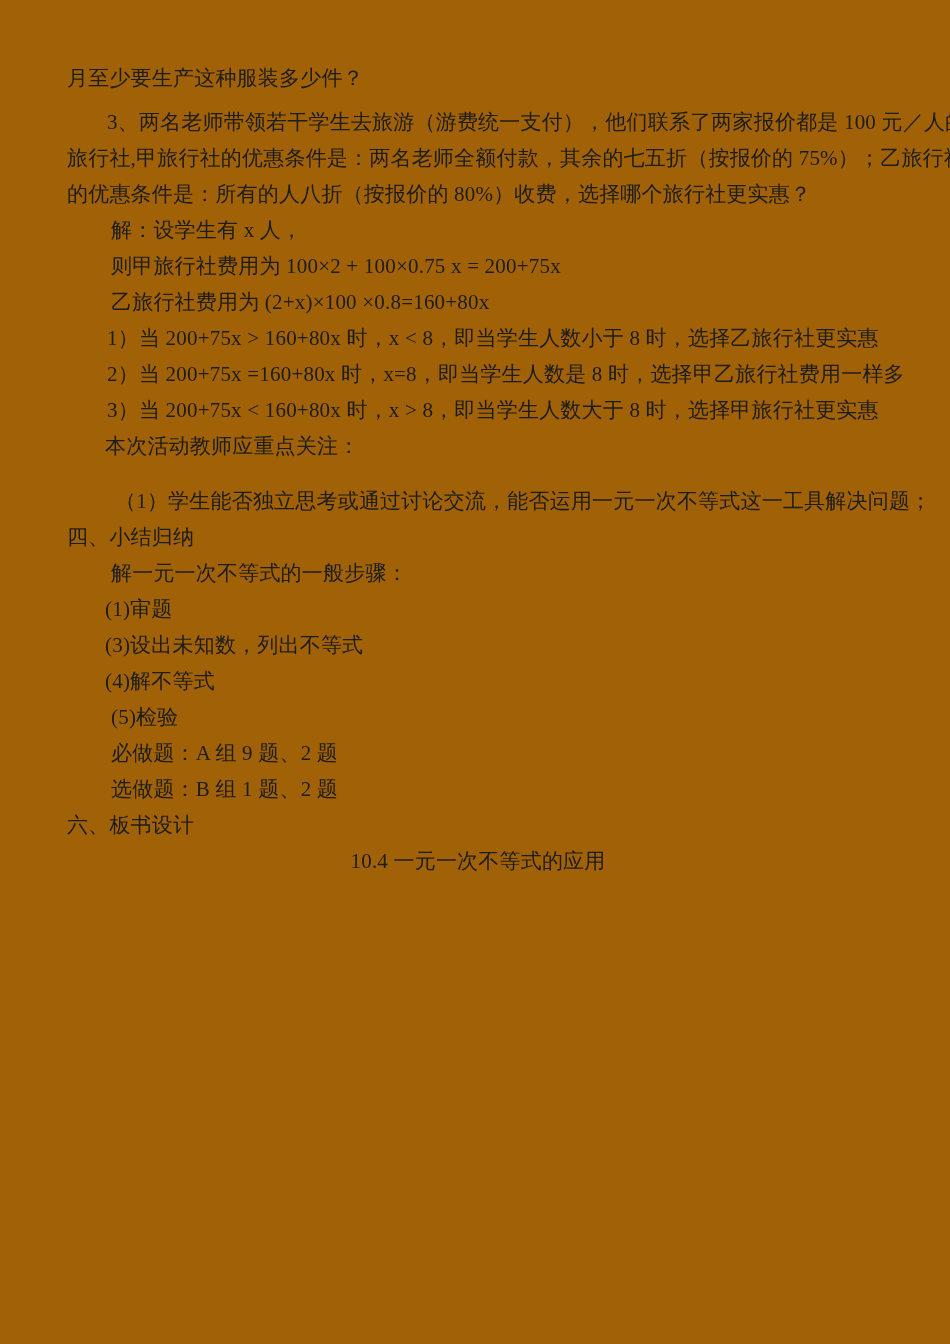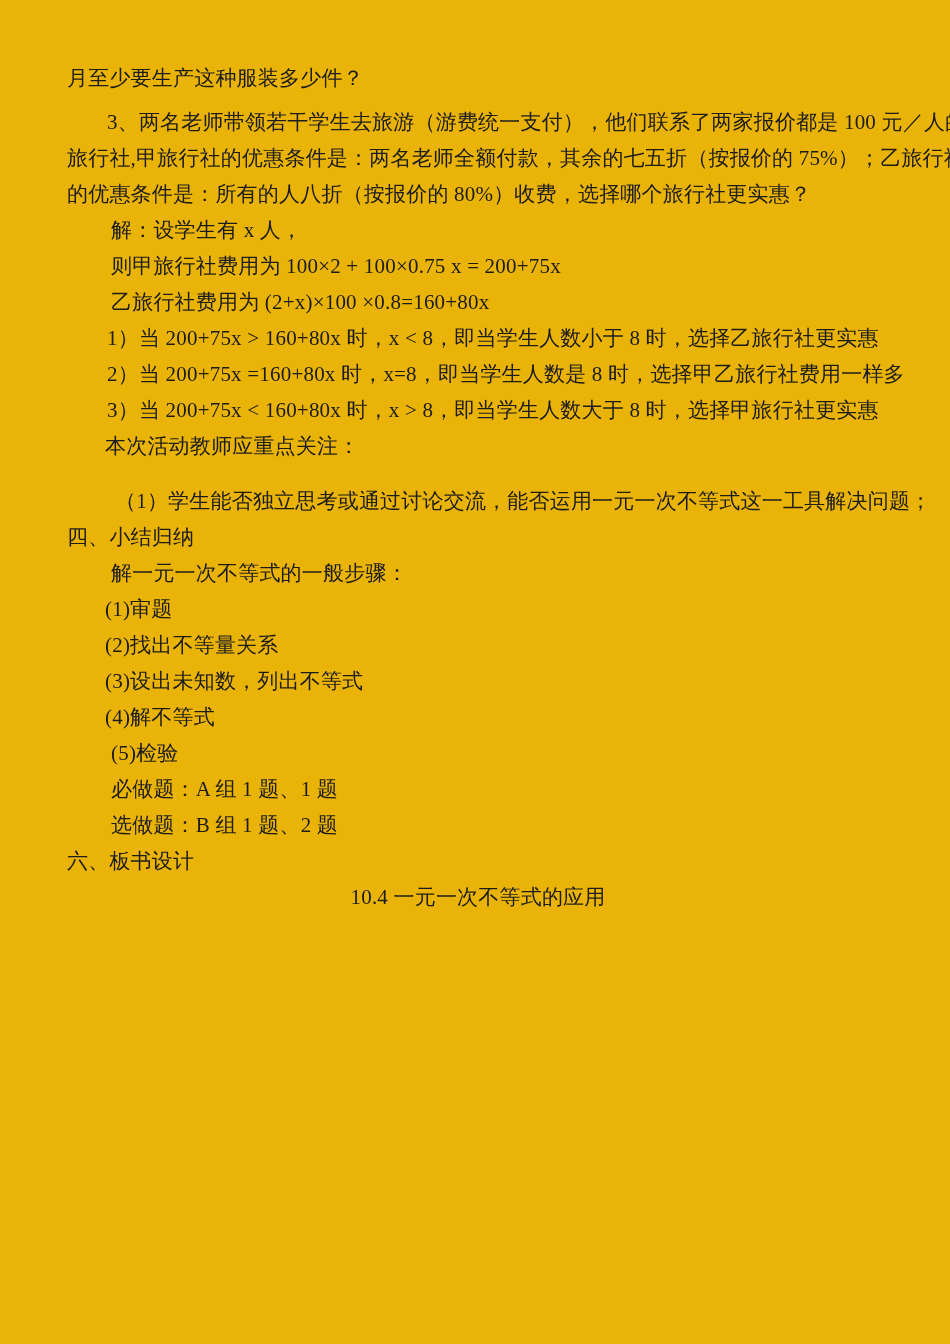--- a/index.html
+++ b/index.html
@@ -11,21 +11,21 @@
     width: 950px;
     height: 1344px;
     position: relative;
     font-family: "Liberation Serif", "DejaVu Serif", serif;
     color: #1c1c1c;
   }
   .page {
     position: absolute;
     left: 0; top: 0;
     width: 950px; height: 1344px;
-    background: #eab308;
+    background: #a16207;
     overflow: hidden;
   }
   .doc {
     position: absolute;
     left: 67px;
     top: 60px;
     width: 822px;
   }
   .ln {
     margin: 0;
@@ -58,23 +58,22 @@
     <p class="ln i44">则甲旅行社费用为 100×2 + 100×0.75 x = 200+75x</p>
     <p class="ln i44">乙旅行社费用为 (2+x)×100 ×0.8=160+80x</p>
     <p class="ln i40">1）当 200+75x &gt; 160+80x 时，x &lt; 8，即当学生人数小于 8 时，选择乙旅行社更实惠</p>
     <p class="ln i40">2）当 200+75x =160+80x 时，x=8，即当学生人数是 8 时，选择甲乙旅行社费用一样多</p>
     <p class="ln i40">3）当 200+75x &lt; 160+80x 时，x &gt; 8，即当学生人数大于 8 时，选择甲旅行社更实惠</p>
     <p class="ln i38">本次活动教师应重点关注：</p>
     <p class="ln i48">（1）学生能否独立思考或通过讨论交流，能否运用一元一次不等式这一工具解决问题；</p>
     <p class="ln bold">四、小结归纳</p>
     <p class="ln i44">解一元一次不等式的一般步骤：</p>
     <p class="ln i38">(1)审题</p>
-    <p class="ln i38">(2)找出不等量关系</p>
     <p class="ln i38">(3)设出未知数，列出不等式</p>
     <p class="ln i38">(4)解不等式</p>
     <p class="ln i44">(5)检验</p>
-    <p class="ln i44">必做题：A 组 1 题、1 题</p>
+    <p class="ln i44">必做题：A 组 9 题、2 题</p>
     <p class="ln i44">选做题：B 组 1 题、2 题</p>
     <p class="ln bold">六、板书设计</p>
     <p class="ln center">10.4 一元一次不等式的应用</p>
 
   </div>
 </div>
 
 </body></html>

